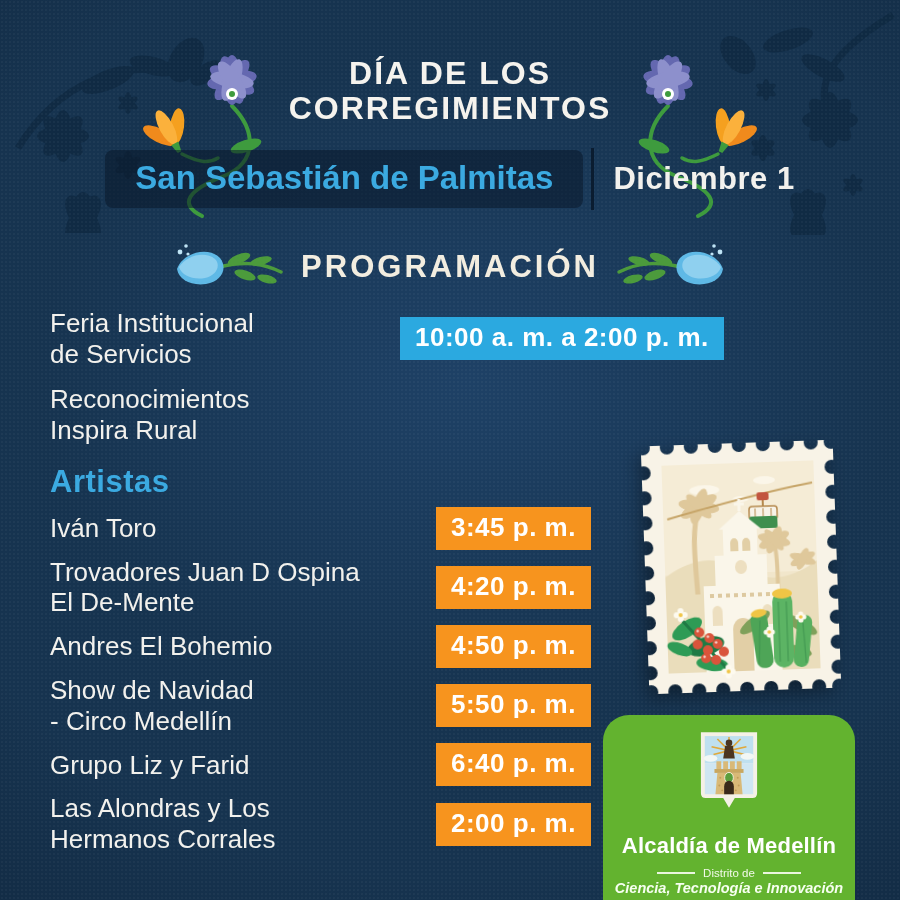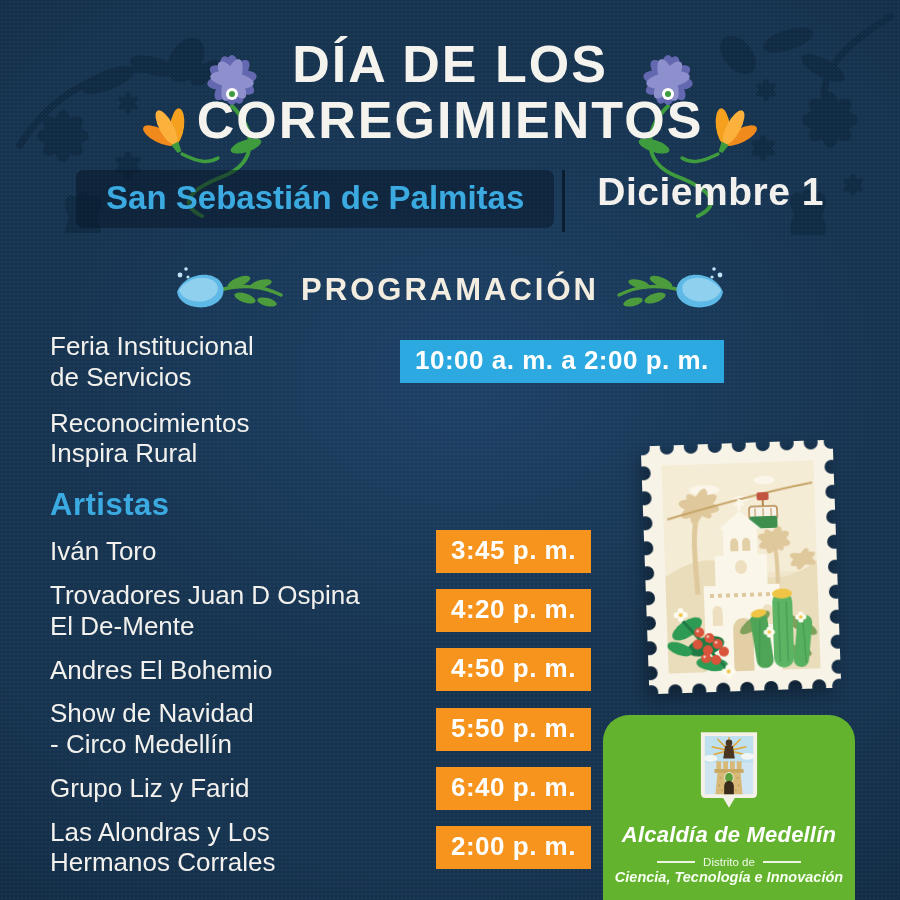--- a/index.html
+++ b/index.html
@@ -15,38 +15,38 @@
   }
   .poster::before{
     content:"";position:absolute;inset:0;pointer-events:none;
     background:radial-gradient(ellipse 110% 95% at 50% 45%, rgba(0,0,0,0) 55%, rgba(5,16,30,0.45) 100%);
   }
   .bg-deco{position:absolute;opacity:0.75;pointer-events:none;}
   .bg-deco svg{display:block;}
 
   
   .title{
-    position:relative;text-align:center;padding-top:36px;
+    position:relative;text-align:center;padding-top:56px;
     color:#f5f3ee;font-weight:bold;line-height:1.08;letter-spacing:2px;
-    font-size:52px;z-index:3;
+    font-size:32px;z-index:3;
   }
   .deco{position:absolute;z-index:2;}
   .deco-title-left{left:142px;top:42px;}
   .deco-title-right{right:142px;top:42px;transform:scaleX(-1);}
 
   .subtitle-row{
-    position:relative;z-index:4;display:flex;justify-content:center;align-items:flex-start;
+    position:relative;z-index:4;display:flex;justify-content:center;align-items:center;
     margin-top:22px;height:64px;
   }
   .location-pill{
     background:rgba(9,24,41,0.55);border-radius:8px;
     padding:9px 30px 11px;color:#3baae1;font-size:33px;font-weight:bold;
   }
   .subtitle-divider{width:3px;height:62px;background:#0a1c30;margin-left:8px;}
-  .date-text{color:#f2f1ed;font-size:39px;font-weight:600;padding-left:32px;letter-spacing:0.5px;}
+  .date-text{color:#f2f1ed;font-size:31px;font-weight:600;padding-left:19px;letter-spacing:0.5px;}
 
   .program-heading-row{
     position:relative;z-index:4;display:flex;justify-content:center;align-items:center;
     gap:16px;margin-top:30px;height:52px;
   }
   .program-heading{color:#f2ede0;font-size:31px;font-weight:bold;letter-spacing:3px;}
   .lily{display:block;}
   .lily-right{transform:scaleX(-1);}
 
   
@@ -75,21 +75,21 @@
   }
 
   
   .footer-box{
     position:absolute;left:603px;top:715px;width:252px;height:185px;z-index:6;
     background:#63b32f;border-radius:26px 26px 0 0;
     display:flex;flex-direction:column;align-items:center;
     color:#ffffff;text-align:center;
   }
   .crest{margin-top:14px;}
-  .org-name{font-size:22px;font-weight:bold;margin-top:7px;letter-spacing:0.2px;font-style:italic;}
+  .org-name{font-size:22px;font-weight:bold;margin-top:18px;letter-spacing:0.2px;}
   .district-row{display:flex;align-items:center;gap:8px;margin-top:8px;}
   .district-line{width:38px;height:2px;background:#eaf6df;}
   .district-label{font-size:11.5px;color:#f2fae9;}
   .district-name{font-size:14.5px;font-weight:bold;margin-top:1px;color:#f6fff0;font-style:italic;}
 </style>
 </head>
 <body>
 
 <div class="poster">
 

